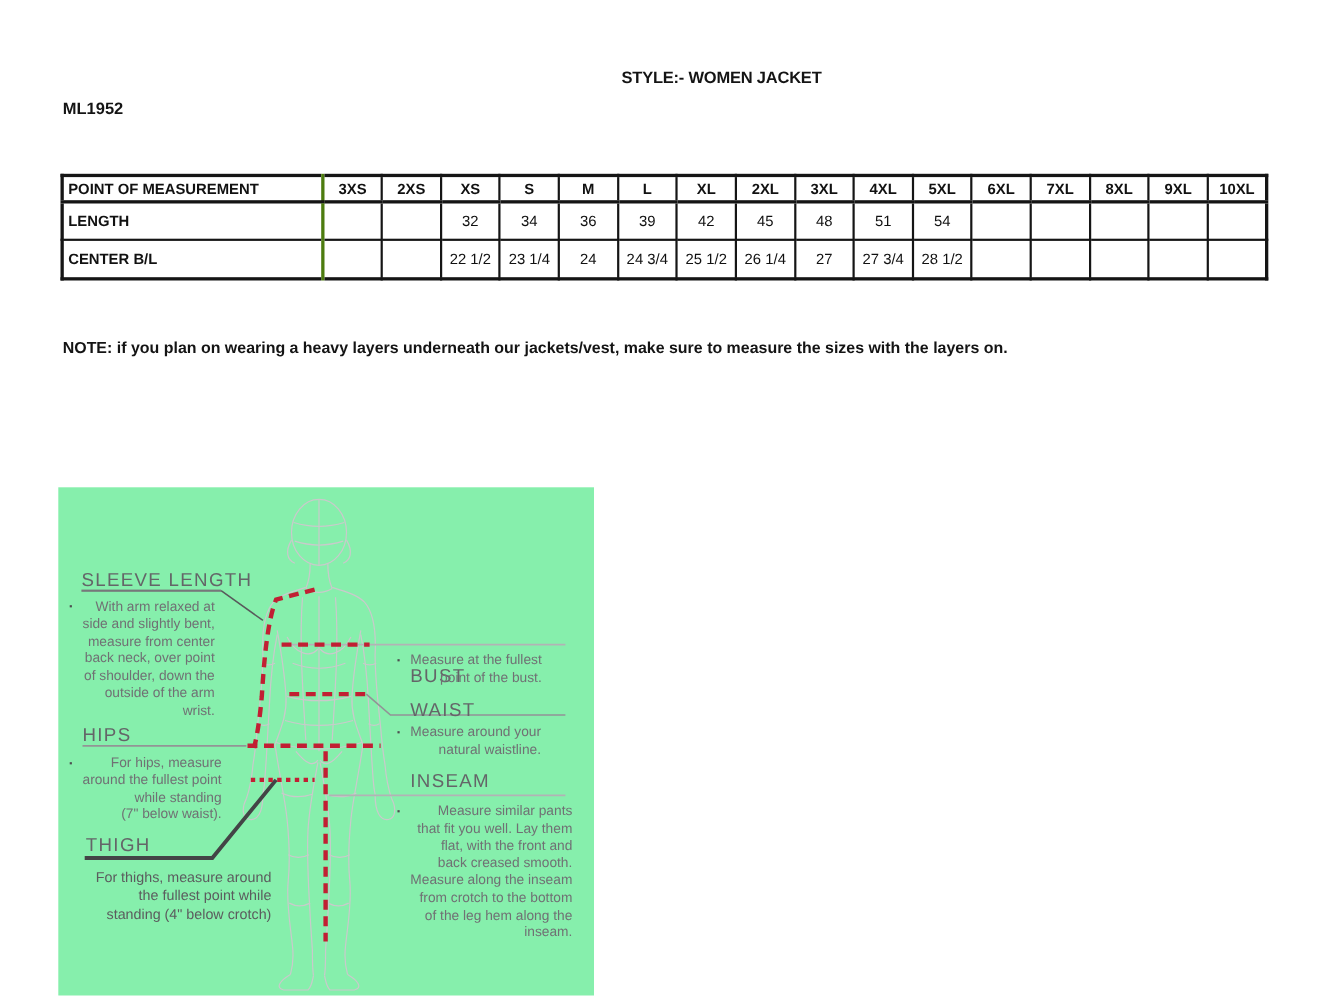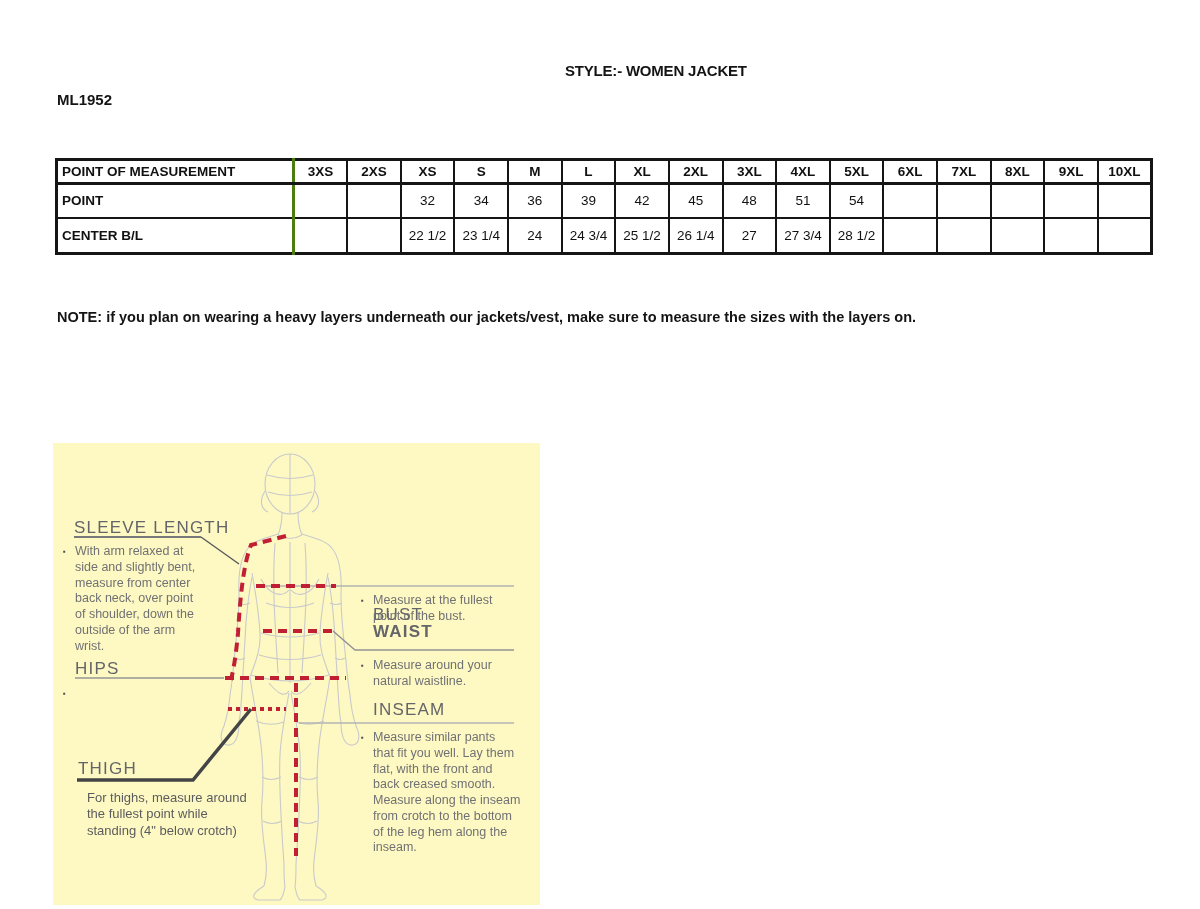--- a/index.html
+++ b/index.html
@@ -30,33 +30,33 @@
   }
   .size-table thead th{font-weight:bold;border-bottom:3px solid #151515;}
   .size-table thead tr{height:24px;}
   .size-table tbody tr:nth-child(1){height:34px;}
   .size-table tbody tr:nth-child(2){height:36px;margin-top:25px;}
   .size-table tbody tr:nth-child(3){height:35px;}
   .size-table th.pom, .size-table td.rowlabel{
     text-align:left;padding-left:4px;font-weight:bold;border-right:3px solid #4d7c0f;
   }
   
-  #diagram{position:absolute;left:53px;top:443px;width:487px;height:462px;background:#fef9c3;}
+  #diagram{position:absolute;left:53px;top:443px;width:487px;height:462px;background:#86efac;}
   #diagram svg{position:absolute;left:0;top:0;}
   .dg-heading{
     position:absolute;font-size:17px;letter-spacing:1.2px;color:#646568;white-space:nowrap;
   }
   .dg-body{
     position:absolute;display:flex;align-items:flex-start;
   }
   .dg-bullet{
     width:12px;flex:0 0 12px;font-size:8px;line-height:16px;color:#4d4e50;
   }
   .dg-text{
-    font-size:12.5px;line-height:1.26;color:#707174;white-space:pre-line;
+    font-size:12.5px;line-height:1.26;color:#707174;white-space:pre-line;text-align:right;
   }
   .dg-text.alt{font-size:13px;color:#5b5c5e;}
   .sleeve-underline{
     position:absolute;left:21px;top:93px;width:127px;height:0;border-top:2px solid #77787a;
   }
 </style>
 </head>
 <body>
 
 <div class="doc-title">STYLE:- WOMEN JACKET</div>
@@ -82,21 +82,21 @@
         <th>5XL</th>
         <th>6XL</th>
         <th>7XL</th>
         <th>8XL</th>
         <th>9XL</th>
         <th>10XL</th>
       </tr>
   </thead>
   <tbody id="size-table-body">
       <tr>
-        <td class="rowlabel">POINT</td>
+        <td class="rowlabel">LENGTH</td>
         <td></td>
         <td></td>
         <td>32</td>
         <td>34</td>
         <td>36</td>
         <td>39</td>
         <td>42</td>
         <td>45</td>
         <td>48</td>
         <td>51</td>
@@ -212,37 +212,41 @@
 measure from center
 back neck, over point
 of shoulder, down the
 outside of the arm
 wrist.</div>
   </div>
 
   <div class="dg-heading" style="left:22px;top:216px;">HIPS</div>
   <div class="dg-body" style="left:10px;top:243px;width:175px;">
     <span class="dg-bullet">▪</span>
+    <div class="dg-text">For hips, measure
+around the fullest point
+while standing
+(7" below waist).</div>
   </div>
 
   <div class="dg-heading" style="left:25px;top:316px;">THIGH</div>
   <div class="dg-body" style="left:22px;top:347px;width:180px;margin-left:12px;">
     <div class="dg-text alt">For thighs, measure around
 the fullest point while
 standing (4" below crotch)</div>
   </div>
 
   <div class="dg-heading" style="left:320px;top:121px;margin-top:41px;">BUST</div>
   <div class="dg-body" style="left:308px;top:150px;width:165px;">
     <span class="dg-bullet">▪</span>
     <div class="dg-text">Measure at the fullest
 point of the bust.</div>
   </div>
 
-  <div class="dg-heading" style="left:320px;top:179px;font-weight:bold;">WAIST</div>
+  <div class="dg-heading" style="left:320px;top:193px;">WAIST</div>
   <div class="dg-body" style="left:308px;top:215px;width:165px;">
     <span class="dg-bullet">▪</span>
     <div class="dg-text">Measure around your
 natural waistline.</div>
   </div>
 
   <div class="dg-heading" style="left:320px;top:257px;">INSEAM</div>
   <div class="dg-body" style="left:308px;top:287px;width:175px;">
     <span class="dg-bullet">▪</span>
     <div class="dg-text">Measure similar pants

